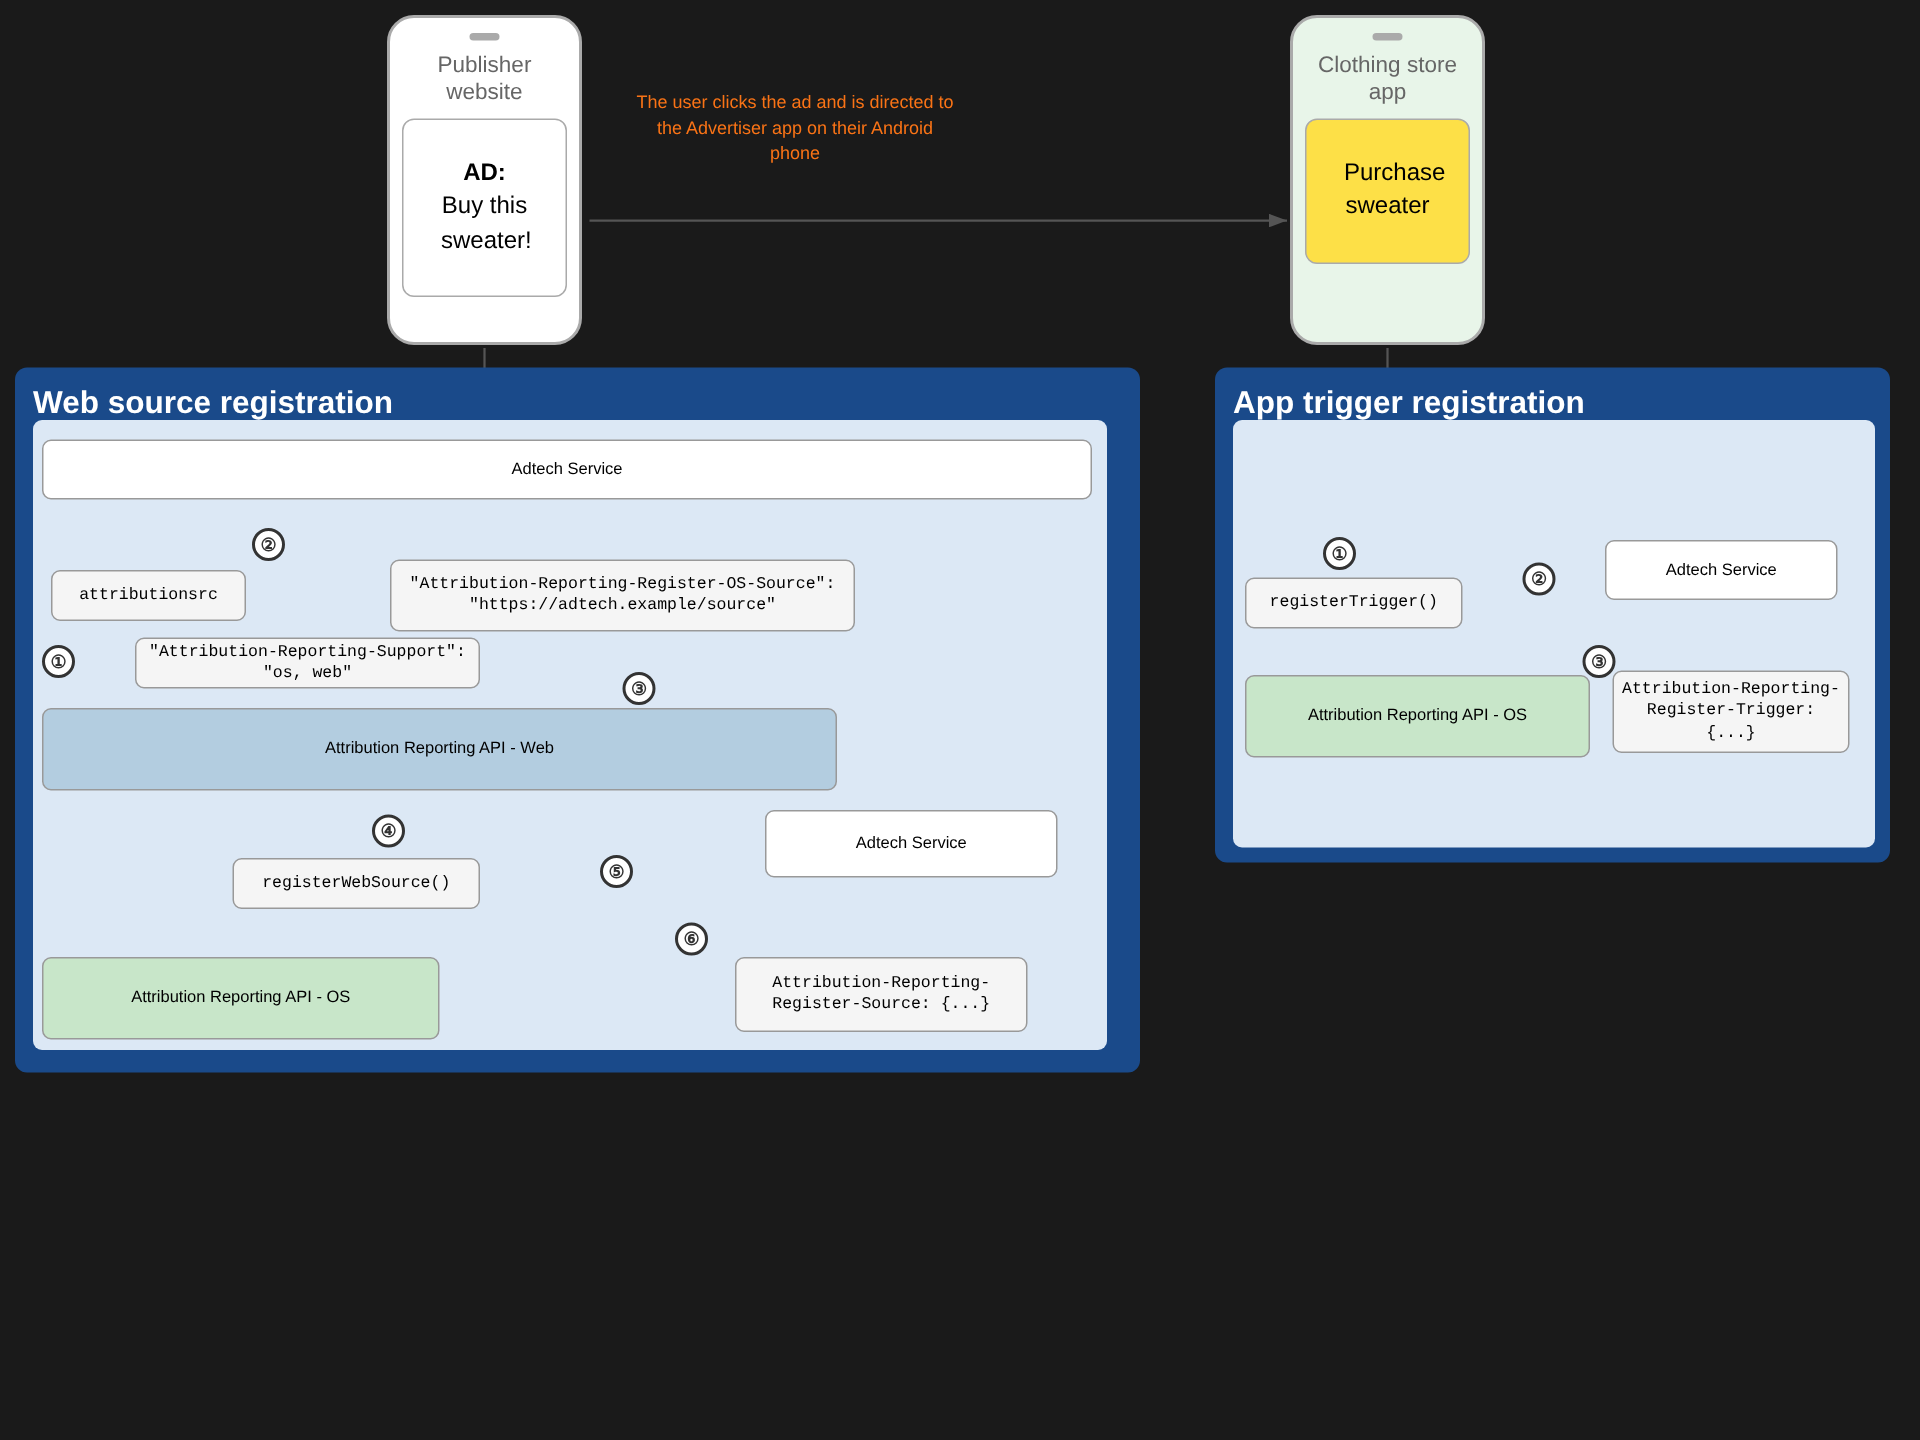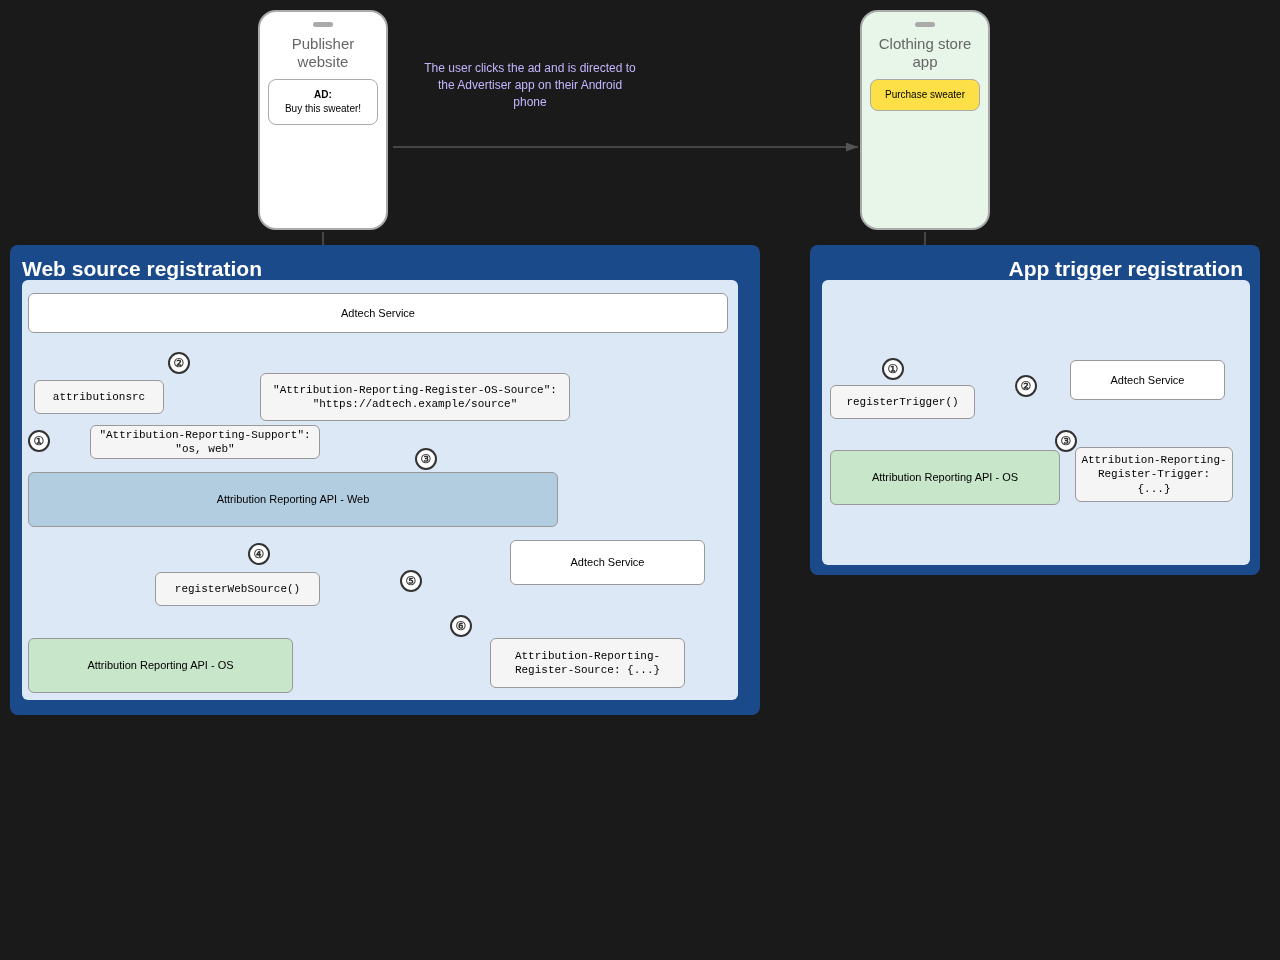--- a/index.html
+++ b/index.html
@@ -44,23 +44,23 @@
       color: #666;
       text-align: center;
       line-height: 1.2;
       font-weight: normal;
     }
     .phone-content {
       margin-top: 8px;
       width: 110px;
       border: 1.5px solid #aaa;
       border-radius: 8px;
-      padding: 8px;
+      padding: 25px;
       text-align: center;
-      font-size: 10px;
+      font-size: 16px;
       line-height: 1.4;
     }
     .phone-content.green-bg {
       background: #fde047;
     }
     .phone-content .ad-label {
       font-weight: bold;
     }
 
     
@@ -75,21 +75,21 @@
       background: #e8f5e9;
     }
 
     
     .arrow-label {
       position: absolute;
       top: 60px;
       left: 420px;
       width: 220px;
       font-size: 12px;
-      color: #c4b5fd;
+      color: #f97316;
       line-height: 1.4;
       text-align: center;
     }
 
     
     .blue-panel {
       position: absolute;
       background: #1a4a8a;
       border-radius: 8px;
       padding: 12px;
@@ -267,21 +267,21 @@
     <line x1="1085" y1="480" x2="1010" y2="480" stroke="#555" stroke-width="1.5" marker-end="url(#arrowhead)"></line>
   </svg>
 
   <div class="blue-panel left-panel">
     <div class="blue-panel-title">Web source registration</div>
   </div>
 
   <div class="inner-panel left-inner"></div>
 
   <div class="blue-panel right-panel">
-    <div class="blue-panel-title" style="text-align:right; padding-right:5px;">App trigger registration</div>
+    <div class="blue-panel-title" style="padding-right:5px;">App trigger registration</div>
   </div>
 
   <div class="inner-panel right-inner"></div>
 
   <div class="diagram-box" style="left:28px; top:293px; width:700px; height:40px;">
     <span>Adtech Service</span>
   </div>
 
   <div class="diagram-box code-style" style="left:34px; top:380px; width:130px; height:34px;">
     <span>attributionsrc</span>

